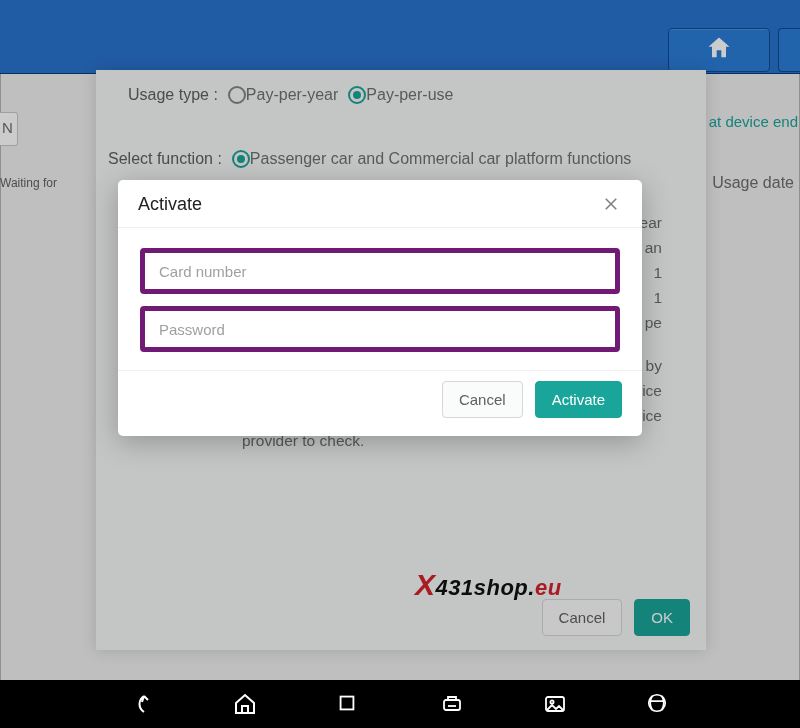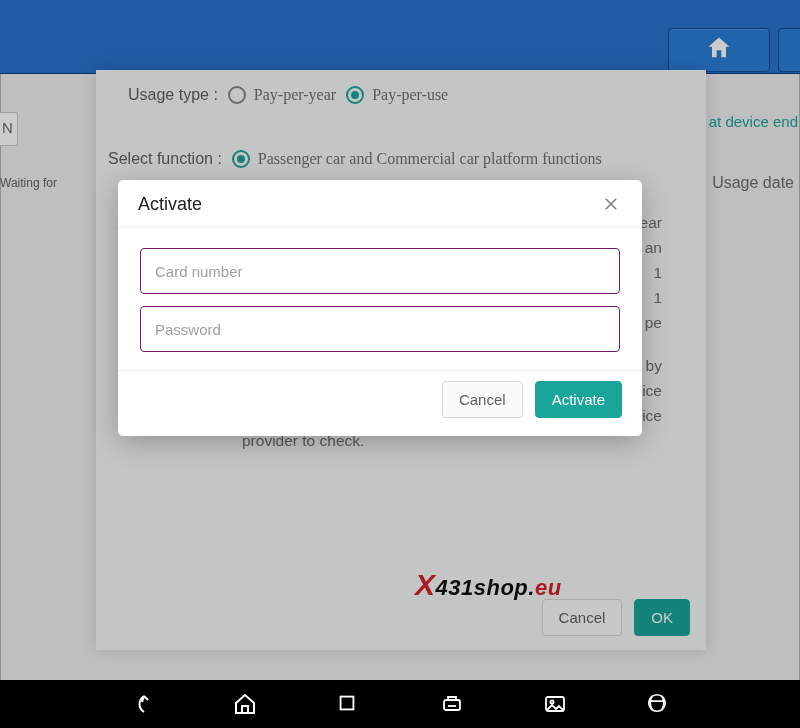--- a/index.html
+++ b/index.html
@@ -37,21 +37,21 @@
     box-shadow: 0 0 15px rgba(0,0,0,0.15);
   }
 
   
   .row-label { color: #5e6061; font-size: 16px; }
   .usage-row {
     position: absolute; left: 128px; top: 86px;
     display: flex; align-items: center; gap: 10px;
     color: #5e6061; font-size: 16px;
   }
-  .radio { display: inline-flex; align-items: flex-end; gap: 8px; font-family: Liberation Serif, serif; }
+  .radio { display: inline-flex; align-items: flex-end; gap: 0; }
   .radio .ring {
     width: 18px; height: 18px; border-radius: 50%;
     border: 2px solid #858585; position: relative;
   }
   .radio.selected .ring { border-color: #1aa59a; }
   .radio.selected .ring::after {
     content: ""; position: absolute; left: 3px; top: 3px;
     width: 8px; height: 8px; border-radius: 50%; background: #1aa59a;
   }
   .radio .lbl { color: #6f7172; }
@@ -114,21 +114,21 @@
   }
   .modal-head {
     display: flex; align-items: center; justify-content: space-between;
     padding: 14px 20px 12px 20px; border-bottom: 1px solid #eee;
   }
   .modal-title { font-size: 18px; color: #222; font-weight: 500; }
   .modal-close { width: 20px; height: 20px; color: #7c7e7f; cursor: pointer; }
   .modal-body { padding: 20px 22px 6px 22px; }
   .modal-msg { font-size: 15.5px; color: #5f6263; margin-bottom: 16px; }
   .field {
-    width: 100%; height: 46px; border: 1px solid #701a75; border-radius: 4px;
+    width: 100%; height: 46px; border: 5px solid #701a75; border-radius: 4px;
     padding: 0 14px; font-size: 15px; color: #777; margin-bottom: 12px;
     outline: none; background: #fff;
   }
   .field::placeholder { color: #9ea0a1; }
   .modal-actions {
     display: flex; justify-content: flex-end; gap: 12px;
     padding: 10px 20px 18px 20px;
     border-top: 1px solid #f0f0f0;
   }
 

